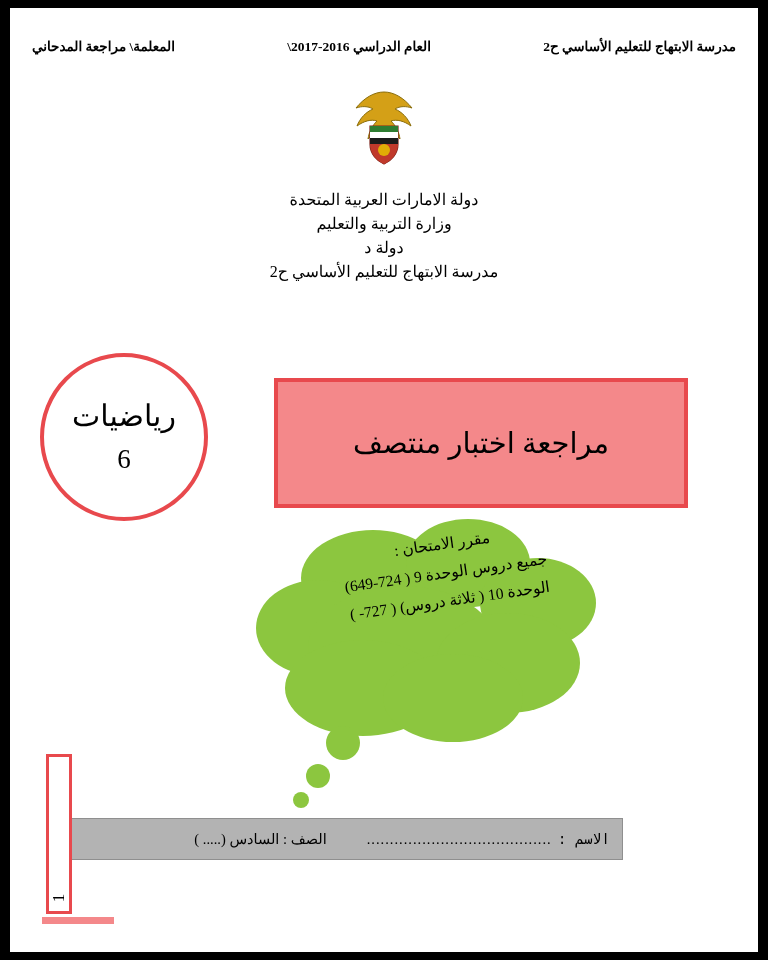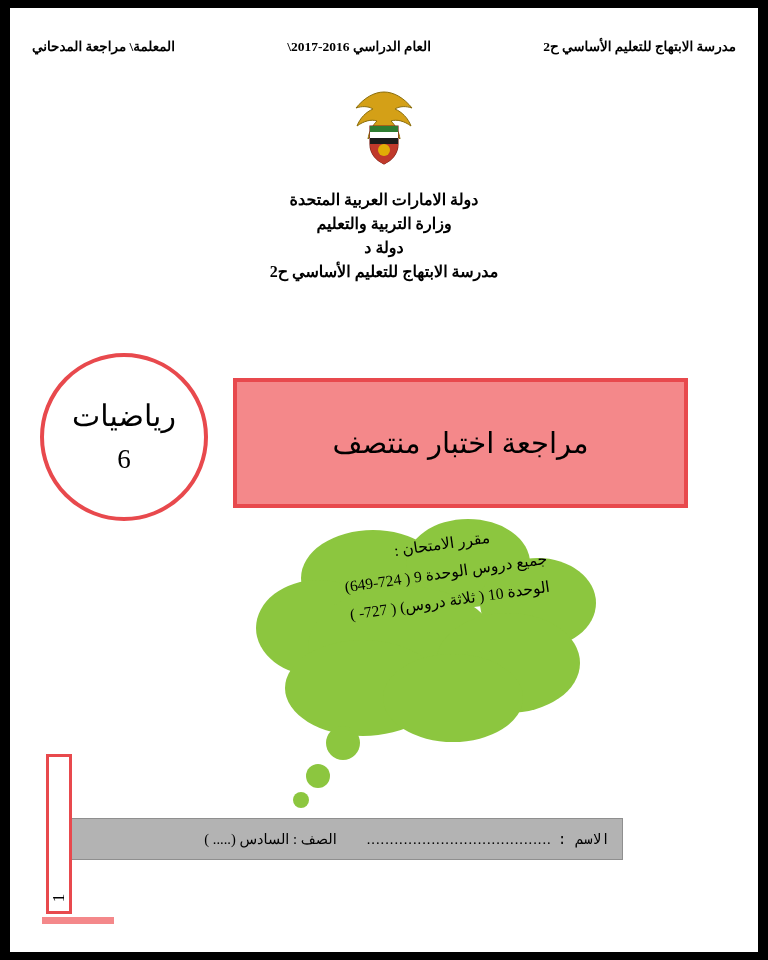--- a/index.html
+++ b/index.html
@@ -56,30 +56,30 @@
   
   .ministry {
     position: absolute;
     top: 180px;
     left: 0;
     width: 100%;
     text-align: center;
     direction: rtl;
     font-size: 16px;
     line-height: 1.5;
-    font-weight: bold;
+    font-weight: normal;
     color: #000;
   }
 
   
   .title-band {
     position: absolute;
     top: 370px;
     right: 70px;
-    width: 455px;
+    width: 414px;
     height: 130px;
     background: #f4888a;
     border: 4px solid #e8494d;
     box-sizing: border-box;
     display: flex;
     align-items: center;
     justify-content: center;
     text-align: center;
     direction: rtl;
   }
@@ -154,21 +154,21 @@
     display: flex;
     flex-direction: row;
     align-items: center;
     direction: rtl;
     font-size: 14.5px;
     color: #000;
     padding: 0 12px;
   }
   .namebar .nm { white-space: nowrap; font-family: Liberation Mono, monospace; }
   .namebar .dots { flex: 0 0 auto; letter-spacing: 1px; margin: 0 6px; }
-  .namebar .cls { white-space: nowrap; margin-right: 24px; }
+  .namebar .cls { white-space: nowrap; margin-right: 34px; }
 
   
   .pagemark {
     position: absolute;
     left: 32px;
     bottom: 28px;
     width: 36px;
     height: 170px;
   }
   .pagemark .box {

